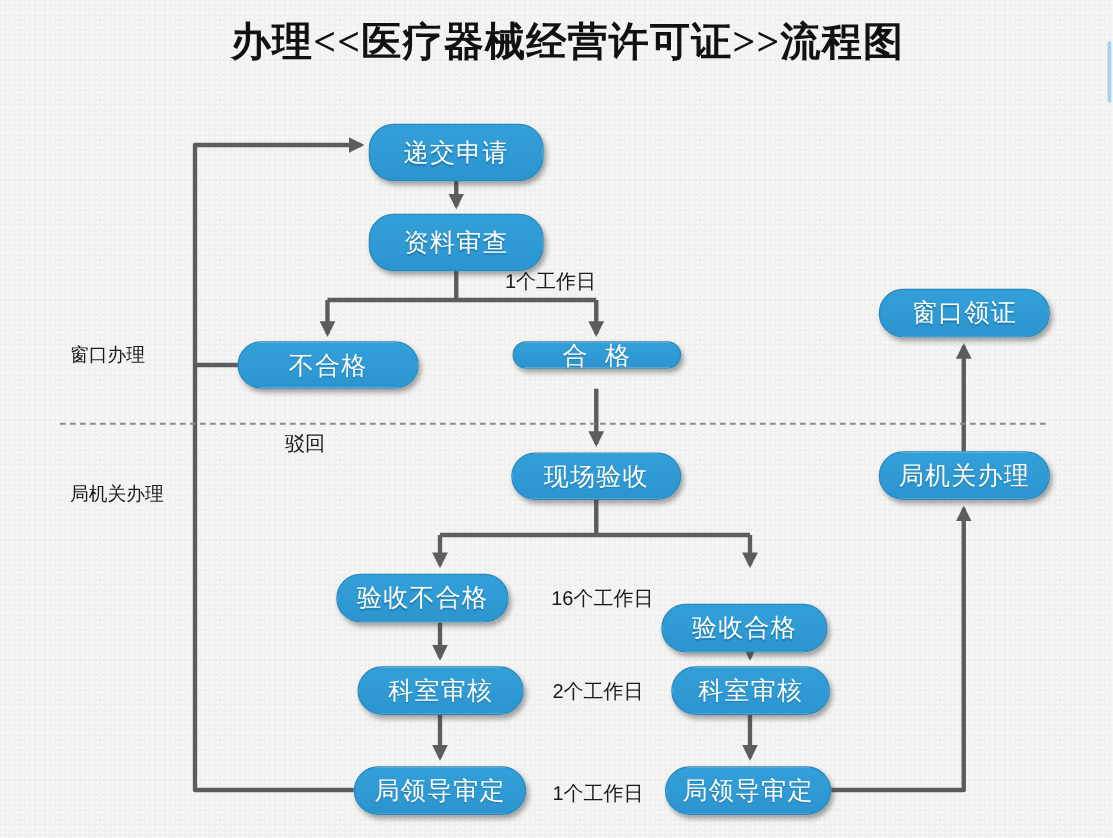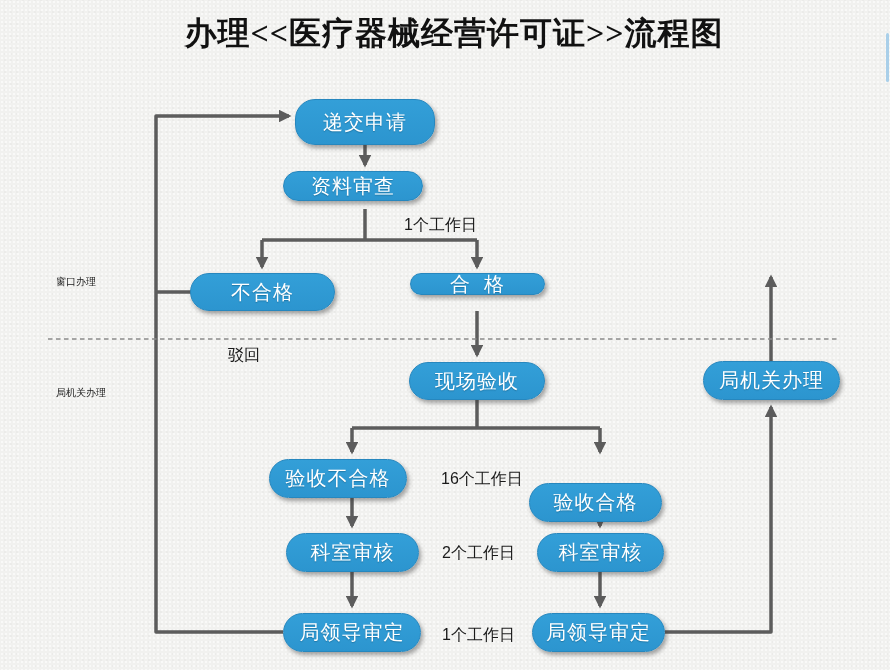--- a/index.html
+++ b/index.html
@@ -37,32 +37,32 @@
     white-space:pre;
     text-shadow:0 1px 1px rgba(0,60,90,0.35);
   }
   .edge-label{
     position:absolute;
     font-size:16px;color:#1a1a1a;
     white-space:nowrap;
   }
   .lane-label{
     position:absolute;
-    font-size:10px;color:#1a1a1a;
+    font-size:15px;color:#1a1a1a;
     white-space:nowrap;
   }
   #svg-layer{position:absolute;left:0;top:0;}
   #edge-strip{
     position:absolute;left:886px;top:33px;width:3px;height:49px;
     background:#a9cfe9;border-radius:2px;
   }
 
   
   #n-submit              {left:295px;top: 99px;width:140px;height:46px;}
-  #n-doc-review          {left:283px;top:171px;width:140px;height:30px;}
+  #n-doc-review          {left:295px;top:171px;width:140px;height:46px;}
   #n-unqualified         {left:190px;top:273px;width:145px;height:38px;}
   #n-qualified           {left:410px;top:273px;width:135px;height:22px;}
   #n-site-acceptance     {left:409px;top:362px;width:136px;height:38px;}
   #n-acceptance-fail     {left:269px;top:459px;width:138px;height:39px;}
   #n-acceptance-pass     {left:529px;top:459px;width:133px;height:39px;margin-top:24px;}
   #n-dept-review-fail    {left:286px;top:533px;width:133px;height:39px;}
   #n-dept-review-pass    {left:537px;top:533px;width:127px;height:39px;}
   #n-leader-approval-fail{left:283px;top:613px;width:138px;height:39px;}
   #n-leader-approval-pass{left:532px;top:613px;width:133px;height:39px;}
   #n-window-certificate  {left:703px;top:231px;width:137px;height:39px;}
@@ -127,20 +127,21 @@
   <div class="node" id="n-doc-review">资料审查</div>
   <div class="node" id="n-unqualified">不合格</div>
   <div class="node" id="n-qualified">合  格</div>
   <div class="node" id="n-site-acceptance">现场验收</div>
   <div class="node" id="n-acceptance-fail">验收不合格</div>
   <div class="node" id="n-acceptance-pass">验收合格</div>
   <div class="node" id="n-dept-review-fail">科室审核</div>
   <div class="node" id="n-dept-review-pass">科室审核</div>
   <div class="node" id="n-leader-approval-fail">局领导审定</div>
   <div class="node" id="n-leader-approval-pass">局领导审定</div>
+  <div class="node" id="n-window-certificate">窗口领证</div>
   <div class="node" id="n-provincial-approval">局机关办理</div>
 
   <div class="edge-label" id="l-review-duration">1个工作日</div>
   <div class="edge-label" id="l-rejected">驳回</div>
   <div class="edge-label" id="l-acceptance-duration">16个工作日</div>
   <div class="edge-label" id="l-dept-review-duration">2个工作日</div>
   <div class="edge-label" id="l-leader-approval-duration">1个工作日</div>
 
   <div class="lane-label" id="l-lane-window">窗口办理</div>
   <div class="lane-label" id="l-lane-bureau">局机关办理</div>

